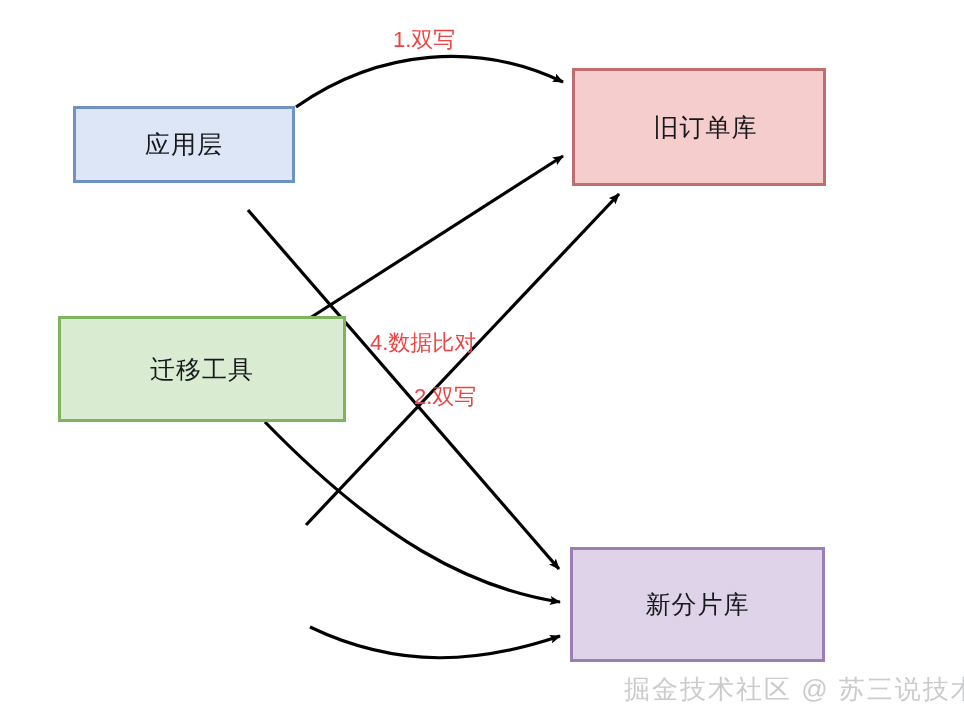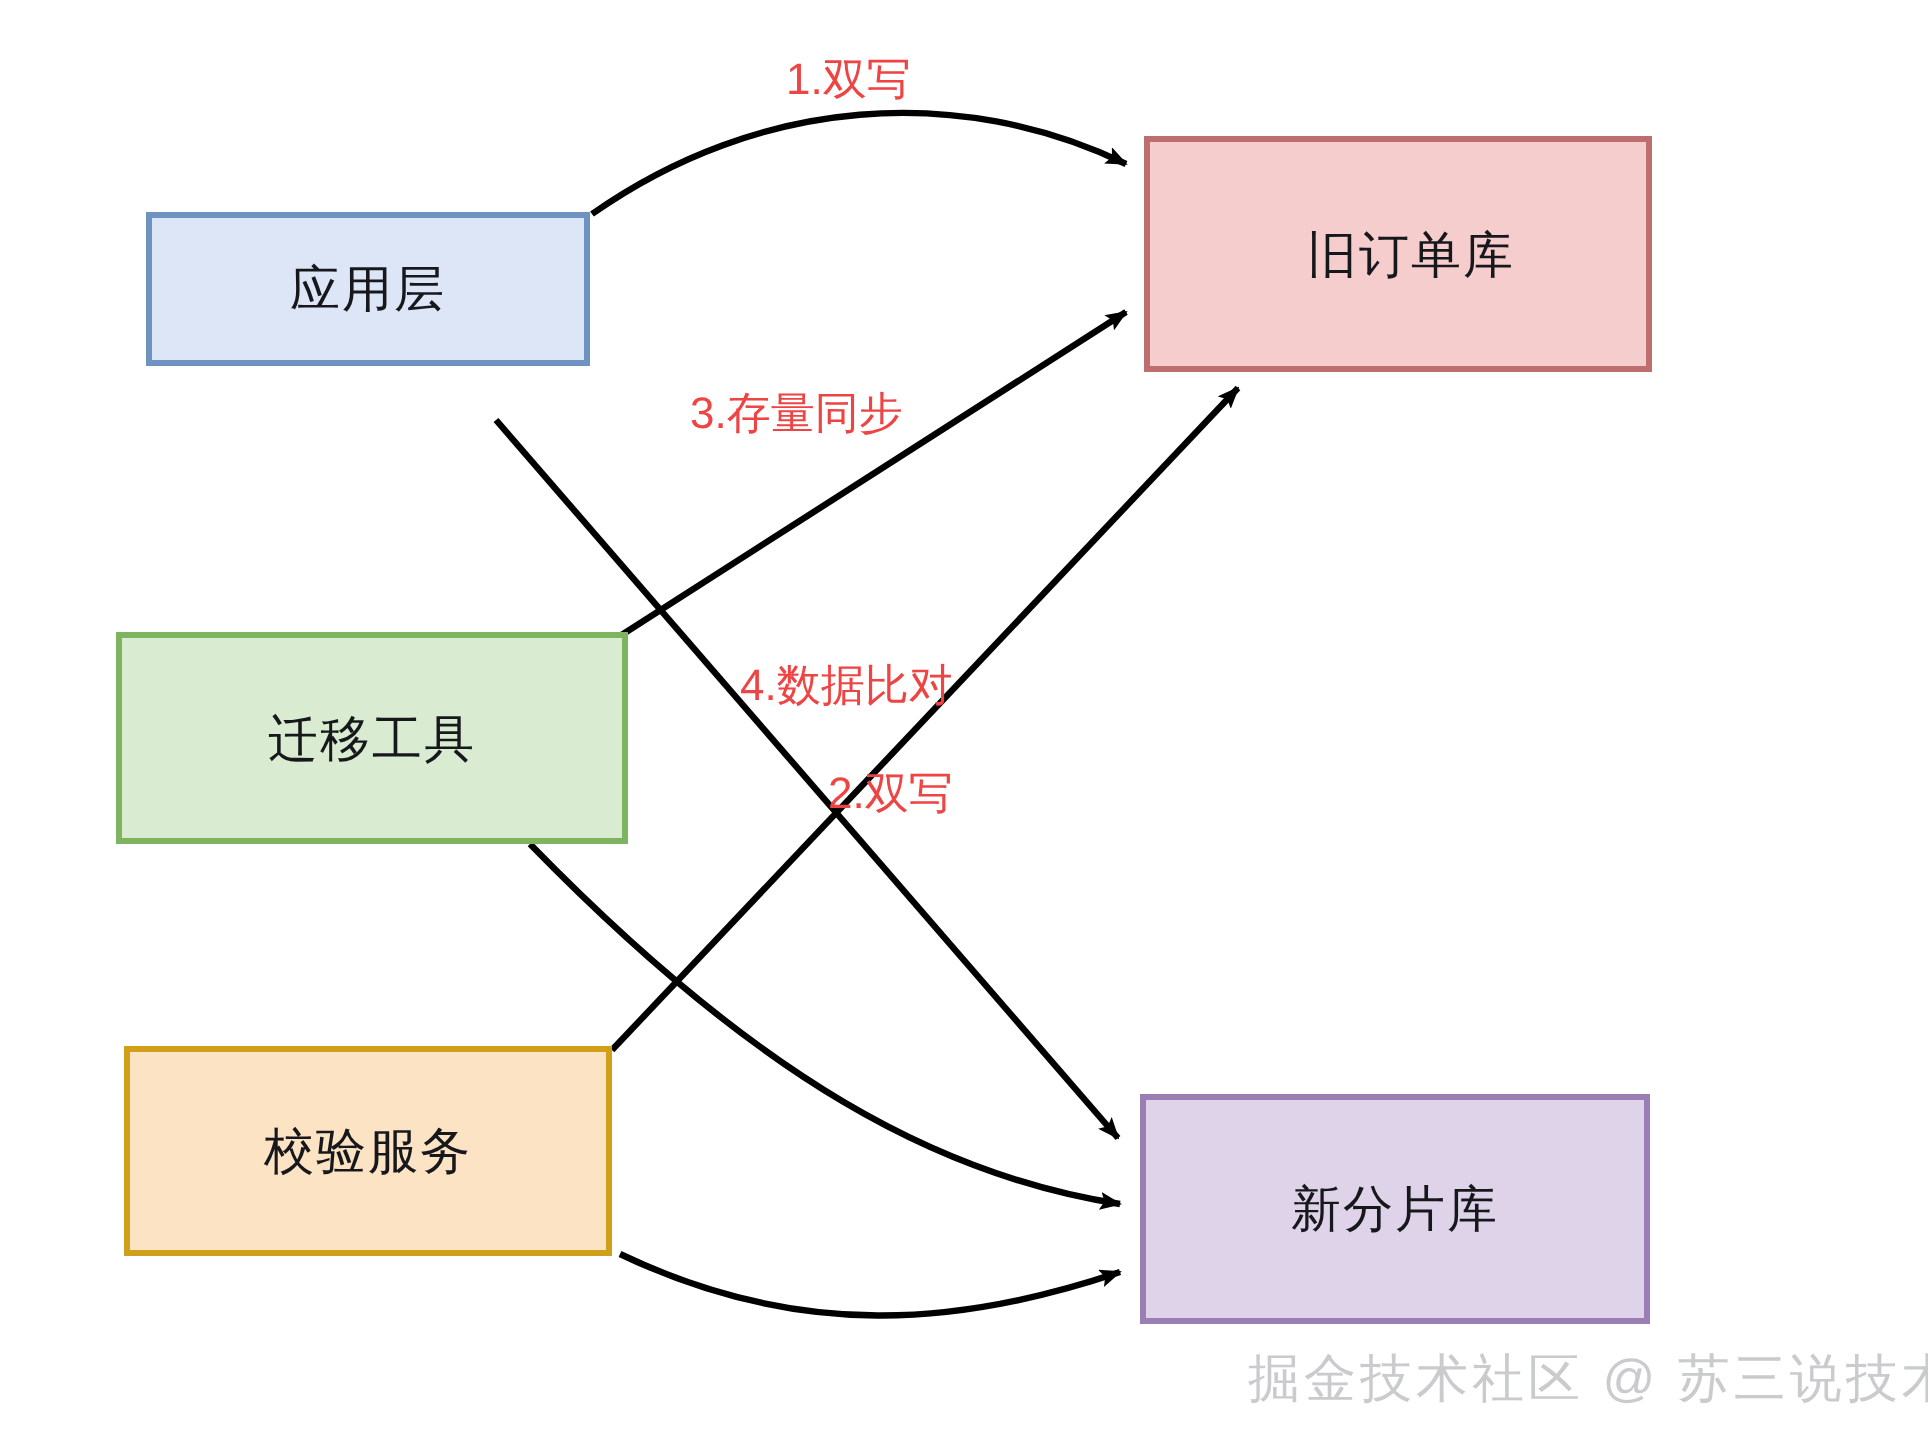--- a/index.html
+++ b/index.html
@@ -76,36 +76,32 @@
         <path d="M 248,210 L 559,569" fill="none" stroke="#000000" stroke-width="3.2" stroke-linecap="butt" marker-end="url(#arrowhead)"></path>
         <path d="M 265,422 C 380,540 470,588 560,602" fill="none" stroke="#000000" stroke-width="3.2" stroke-linecap="butt" marker-end="url(#arrowhead)"></path>
         <path d="M 310,627 C 400,670 480,663 560,636" fill="none" stroke="#000000" stroke-width="3.2" stroke-linecap="butt" marker-end="url(#arrowhead)"></path>
       </g>
   </svg>
 
   <div class="node" style="left: 73px; top: 106px; width: 222px; height: 77px; background: rgb(220, 230, 247); border-color: rgb(111, 147, 192);">
     <span class="node-label">应用层</span>
   </div>
 
-  <div class="node" style="left: 58px; top: 316px; width: 256px; height: 106px; background: rgb(217, 236, 210); border-color: rgb(126, 180, 95);">
+  <div class="node" style="left: 58px; top: 316px; width: 288px; height: 106px; background: rgb(217, 236, 210); border-color: rgb(126, 180, 95);">
     <span class="node-label">迁移工具</span>
   </div>
 
-  <div class="node" style="left: 62px; top: 523px; width: 244px; height: 105px; background: rgb(251, 227, 196); border-color: rgb(209, 160, 27);">
-    <span class="node-label">校验服务</span>
-  </div>
 
   <div class="node" style="left: 572px; top: 68px; width: 254px; height: 118px; background: rgb(246, 205, 205); border-color: rgb(189, 111, 111); padding-left: 13px;">
     <span class="node-label">旧订单库</span>
   </div>
 
   <div class="node" style="left: 570px; top: 547px; width: 255px; height: 115px; background: rgb(222, 211, 232); border-color: rgb(154, 126, 180);">
     <span class="node-label">新分片库</span>
   </div>
 
   <div class="edge-label" style="left: 393px; top: 25px;">1.双写</div>
-  <div class="edge-label" style="left: 345px; top: 192px;">3.存量同步</div>
   <div class="edge-label" style="left: 370px; top: 328px;">4.数据比对</div>
   <div class="edge-label" style="left: 387px; top: 382px; margin-left: 27px;">2.双写</div>
 
   <div class="watermark" style="left: 624px; top: 672px; color: rgb(201, 203, 205);">掘金技术社区 @ 苏三说技术</div>
 
 </div>
 
 </body></html>

